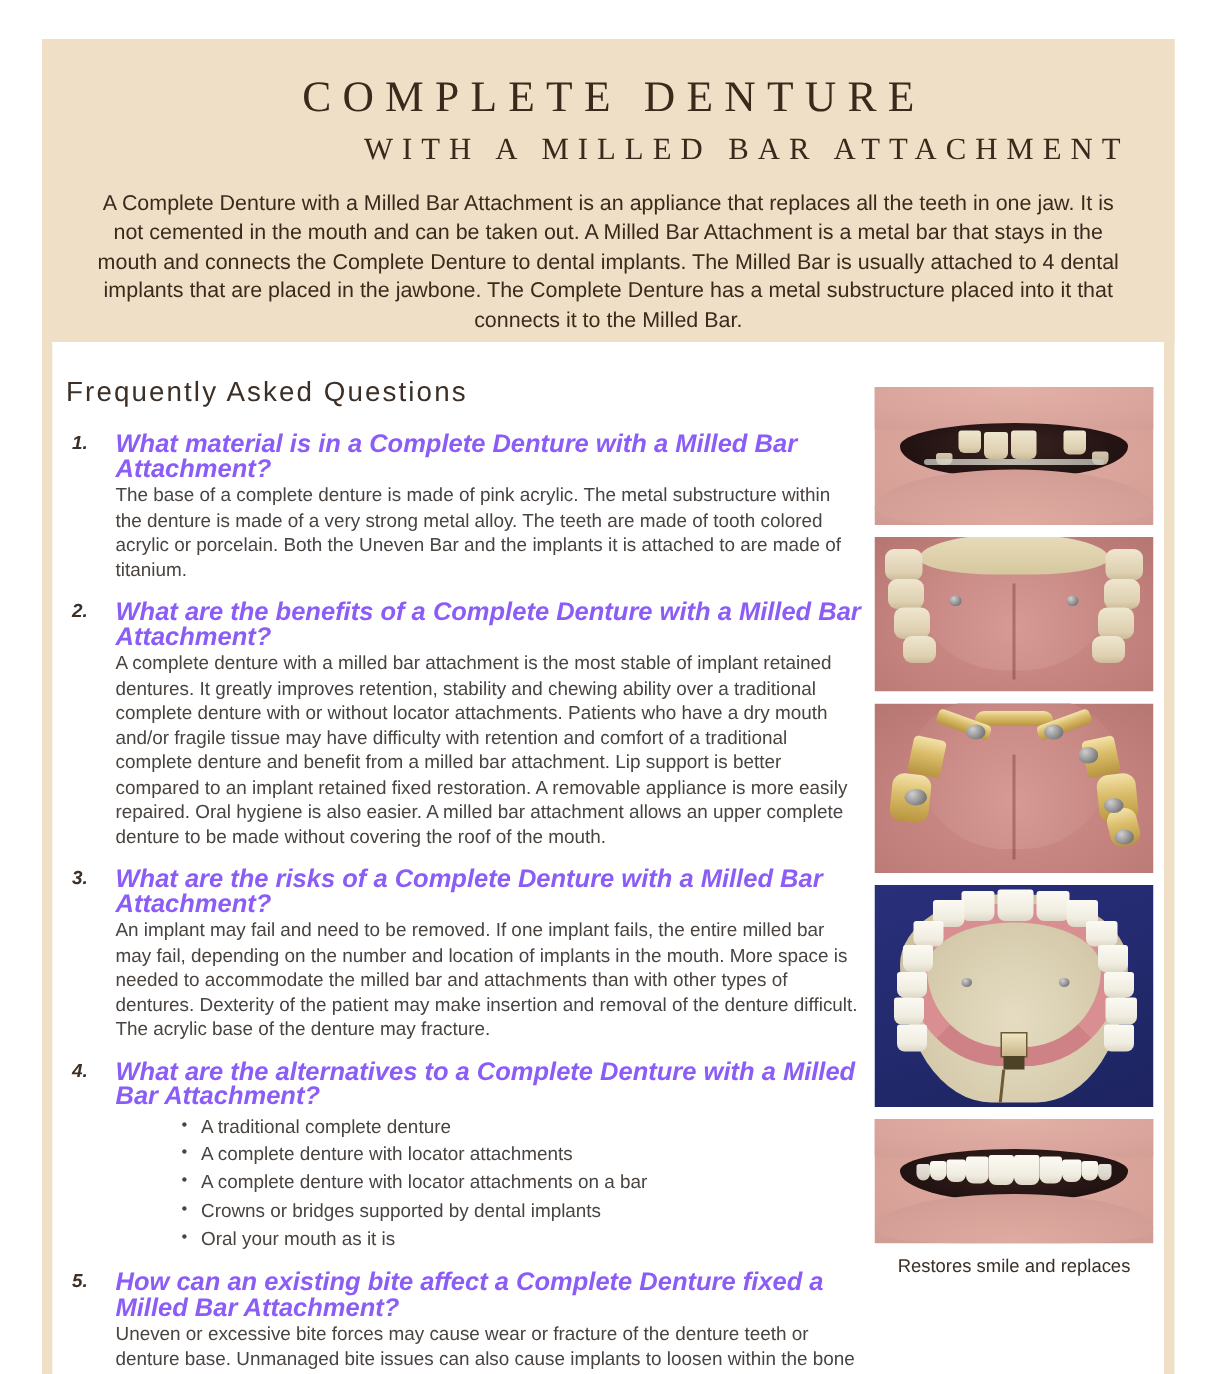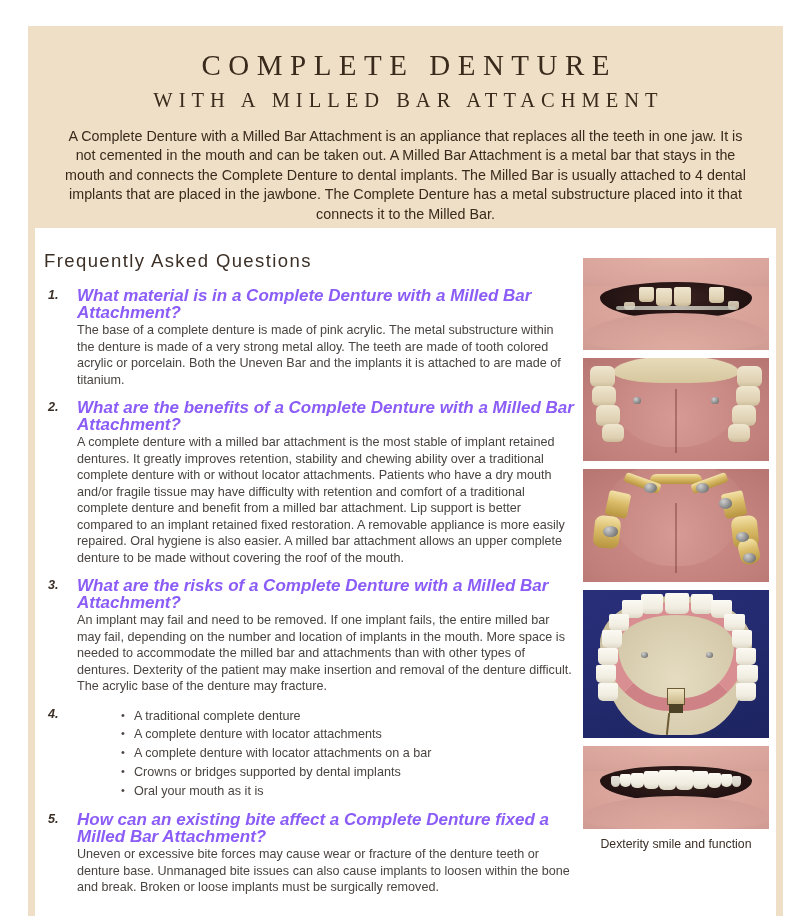--- a/index.html
+++ b/index.html
@@ -55,21 +55,21 @@
     line-height: 1.1;
     margin: 0;
     text-indent: 7.5px;
     font-weight: 400;
   }
   .title-sub {
     font-family: "Liberation Serif", serif;
     font-size: 20.5px;
     letter-spacing: 6px;
     color: #3a2a1c;
-    text-align: center;
+    text-align: right;
     line-height: 1.25;
     margin: 6px 0 0 0;
     text-indent: 6px;
     font-weight: 400;
   }
   .intro {
     margin: 13px 0 0 0;
     font-size: 14.3px;
     line-height: 19.6px;
     color: #3a2a1c;
@@ -293,20 +293,21 @@
       </div>
 
       <div class="qa">
         <span class="qa-num">3.</span>
         <p class="question">What are the risks of a Complete Denture with a Milled Bar Attachment?</p>
         <p class="answer">An implant may fail and need to be removed. If one implant fails, the entire milled bar may fail, depending on the number and location of implants in the mouth. More space is needed to accommodate the milled bar and attachments than with other types of dentures. Dexterity of the patient may make insertion and removal of the denture difficult. The acrylic base of the denture may fracture.</p>
       </div>
 
       <div class="qa">
         <span class="qa-num">4.</span>
+        <p class="question">What are the alternatives to a Complete Denture with a Milled Bar Attachment?</p>
         <ul class="alt-list">
           <li>A traditional complete denture</li>
           <li>A complete denture with locator attachments</li>
           <li>A complete denture with locator attachments on a bar</li>
           <li>Crowns or bridges supported by dental implants</li>
           <li>Oral your mouth as it is</li>
         </ul>
       </div>
 
       <div class="qa">
@@ -406,17 +407,17 @@
         <div class="tooth-w" style="left:59%;top:30%;width:8%;height:22%;"></div>
         <div class="tooth-w" style="left:26%;top:32%;width:7%;height:19%;"></div>
         <div class="tooth-w" style="left:67%;top:32%;width:7%;height:19%;"></div>
         <div class="tooth-w" style="left:20%;top:34%;width:6%;height:16%;"></div>
         <div class="tooth-w" style="left:74%;top:34%;width:6%;height:16%;"></div>
         <div class="tooth-w" style="left:15%;top:36%;width:5%;height:13%;opacity:.9;"></div>
         <div class="tooth-w" style="left:80%;top:36%;width:5%;height:13%;opacity:.9;"></div>
         <div class="lip-lower"></div>
       </div>
 
-      <div class="photo-caption">Dexterity smile and function</div>
+      <div class="photo-caption">Restores smile and replaces</div>
     </div>
 
   </div>
 </div>
 
 </body></html>

